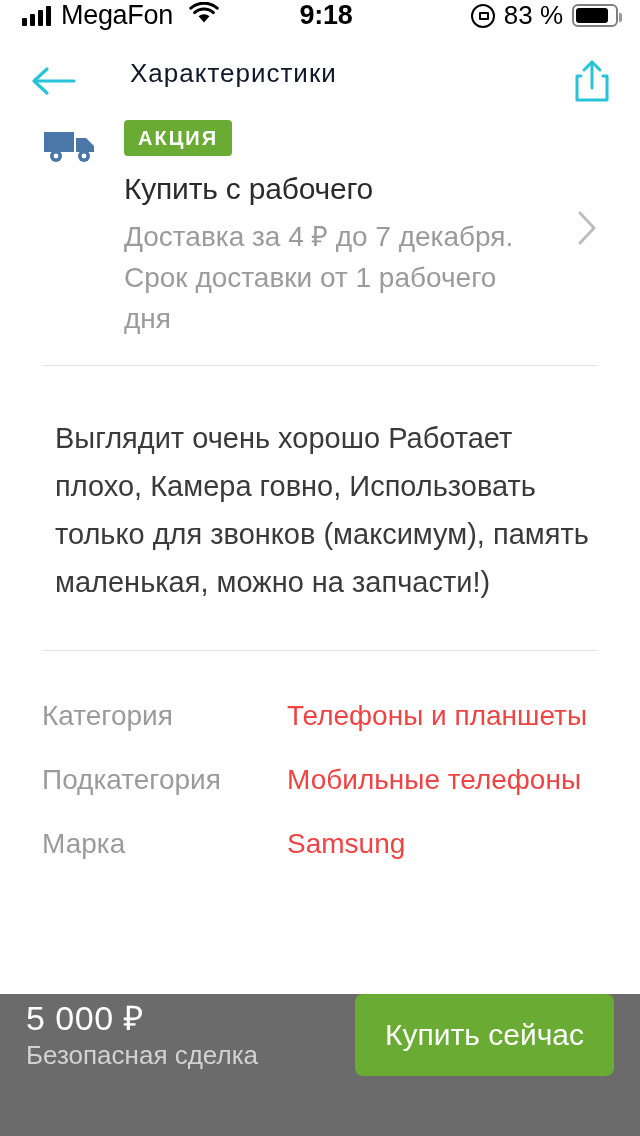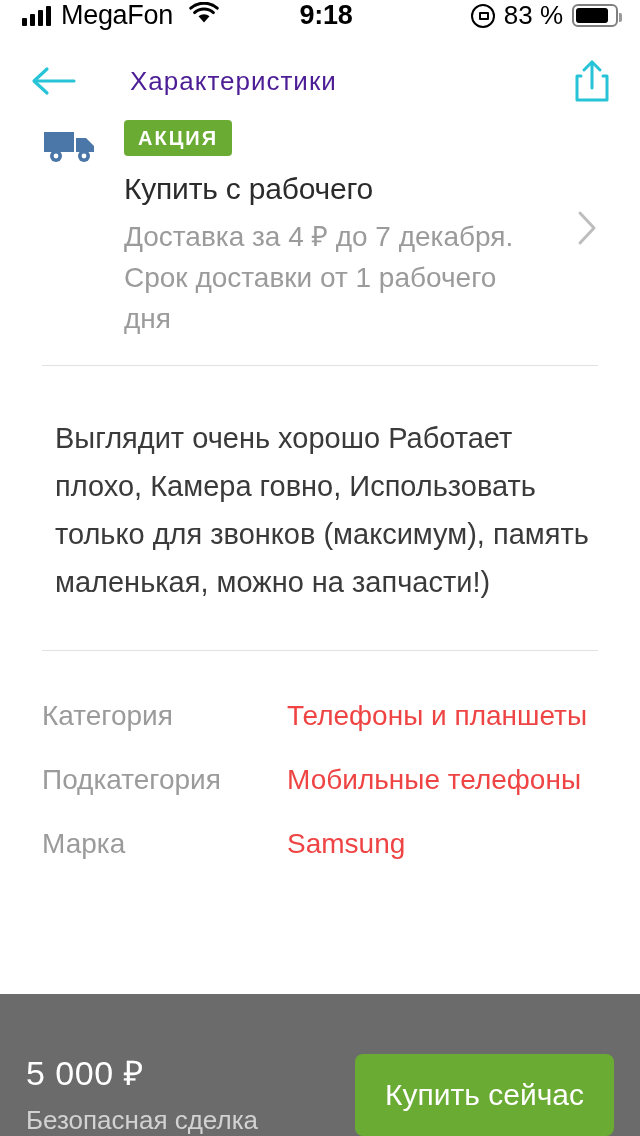--- a/index.html
+++ b/index.html
@@ -116,24 +116,24 @@
     justify-content: space-between;
     padding: 0 30px;
     background: #fff;
     position: relative;
   }
   .nav-back svg, .nav-share svg { display: block; }
 
   
   .ghost {
     position: absolute;
-    top: 22px;
+    top: 14px;
     left: 130px;
     font-size: 26px;
-    color: #4c1d95;
+    color: #0f172a;
     letter-spacing: 1px;
     user-select: none;
   }
 
   
   .content {
     position: absolute;
     top: 118px;
     left: 0; right: 0;
     bottom: 142px;
@@ -214,34 +214,33 @@
     line-height: 38px;
   }
 
   
   .bottombar {
     position: absolute;
     left: 0; right: 0; bottom: 0;
     height: 142px;
     background: #6b6b6b;
     display: flex;
-    align-items: flex-end;
+    align-items: flex-start;
     padding: 0 26px;
   }
   .price-block { flex: 1 1 auto; }
   .price {
     font-size: 34px;
     color: #fff;
     font-weight: 400;
     letter-spacing: 0.5px;
   }
   .safe-deal {
     font-size: 26px;
     color: #d2d2d2;
-    margin-top: 10px;
   }
   .buy-button {
     flex: 0 0 auto;
     background: #6aab33;
     color: #fff;
     font-size: 30px;
     border: none;
     border-radius: 8px;
     padding: 24px 30px;
     cursor: pointer;

